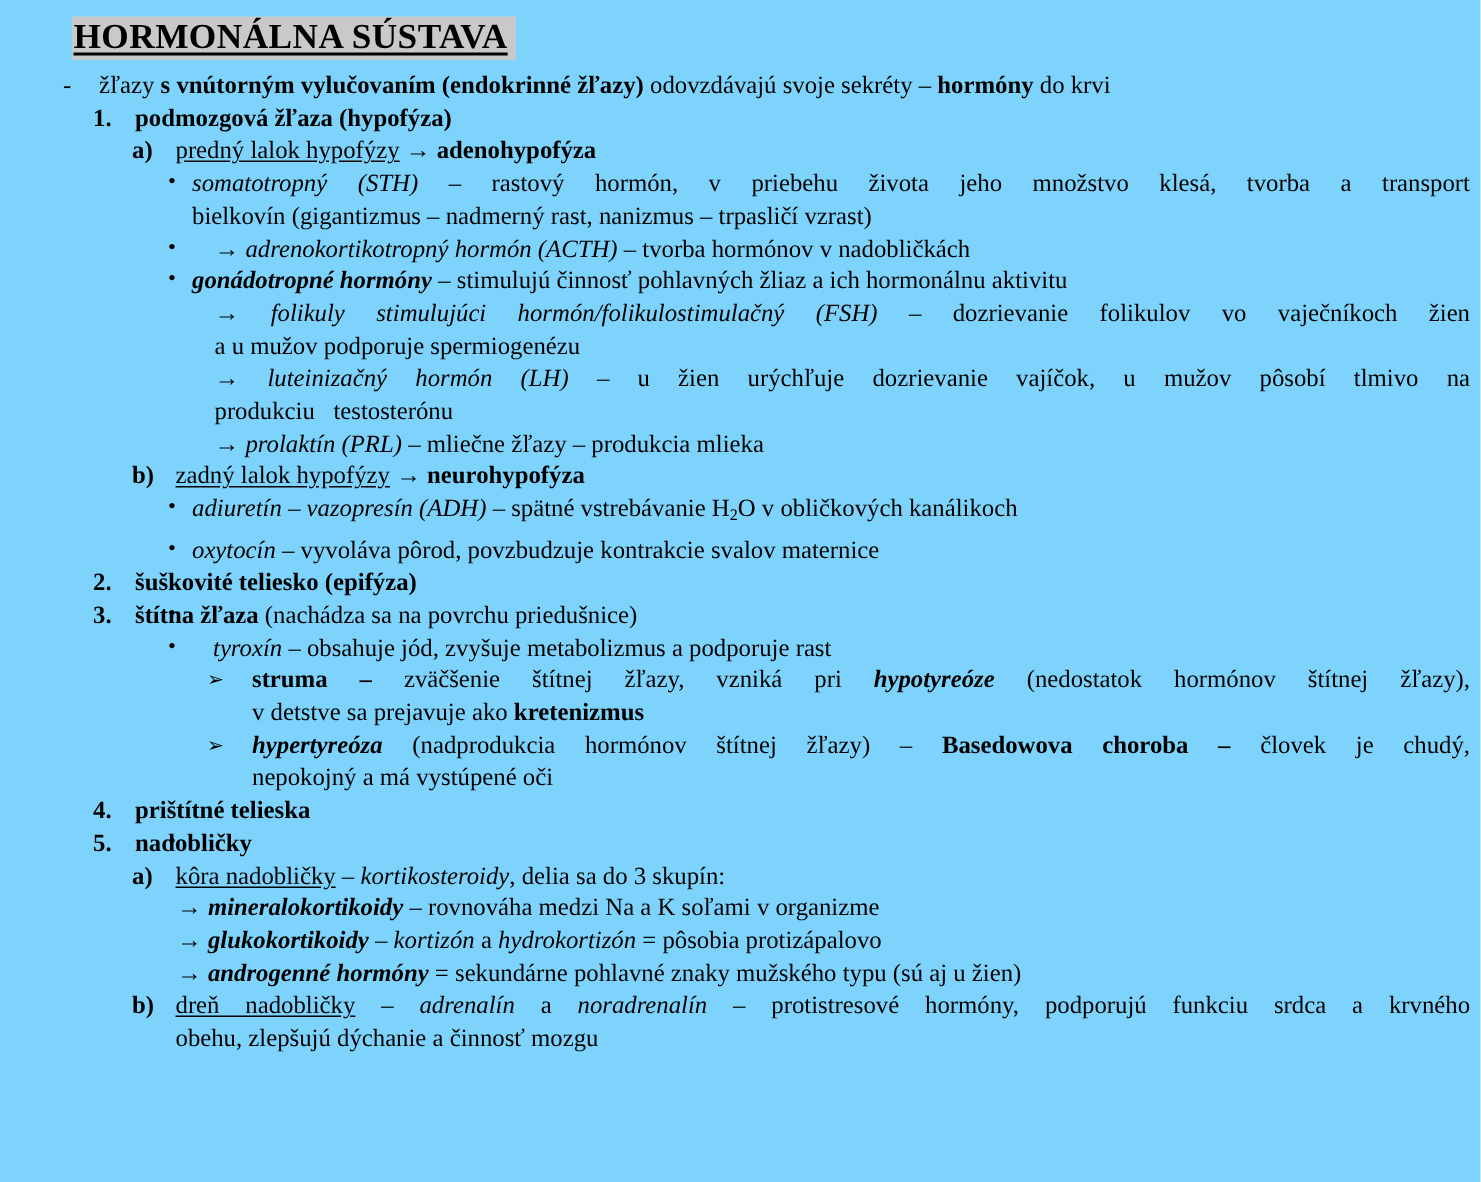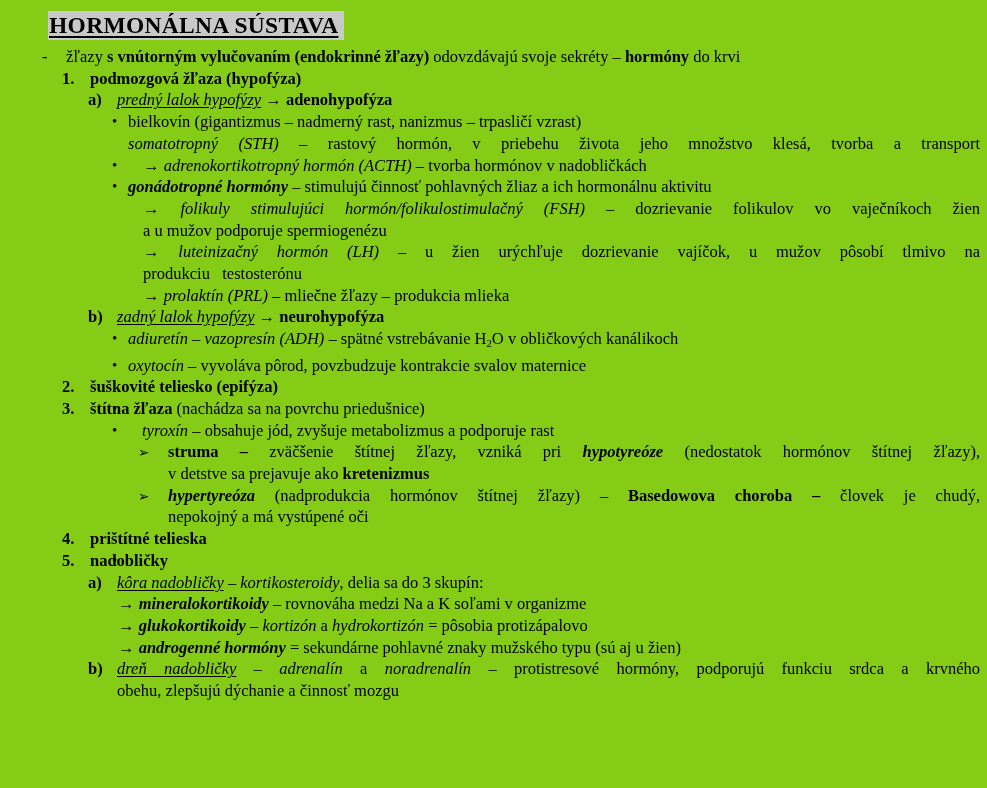--- a/index.html
+++ b/index.html
@@ -1,36 +1,36 @@
 <!DOCTYPE html>
 <html><head>
 <meta charset="utf-8">
 <style>
   html,body{margin:0;padding:0;background:#ffffff;}
   body{font-family:"Liberation Serif","DejaVu Serif",serif;color:#000;}
-  #page{position:relative;width:987px;height:788px;background:#84cc16;overflow:hidden;}
+  #page{position:relative;width:987px;height:788px;background:#7dd3fc;overflow:hidden;}
   #doc-title{margin:11px 0 6px 48px;font-size:23.5px;font-weight:bold;line-height:29px;letter-spacing:0.3px;}
   #doc-title .hl{background:#c9c9c9;padding:1px 6px 2px 1px;text-decoration:underline;text-decoration-thickness:2.2px;text-underline-offset:3px;}
   #doc-body{width:980px;font-size:16.5px;line-height:21.7px;}
   .line{position:relative;}
   .marker{position:absolute;top:0;}
   .lvl-dash{padding-left:66px;}  .lvl-dash .marker{left:42px;}
   .lvl-num{padding-left:90px;}   .lvl-num .marker{left:62px;font-weight:bold;}
   .lvl-alpha{padding-left:117px;}.lvl-alpha .marker{left:88px;font-weight:bold;}
   .lvl-bullet{padding-left:128px;} .lvl-bullet .marker{left:112px;font-size:15px;}
   .lvl-bullet2{padding-left:142px;}.lvl-bullet2 .marker{left:112px;font-size:15px;}
   .lvl-arrow{padding-left:143px;}
   .lvl-arrow2{padding-left:118px;}
   .lvl-tri{padding-left:168px;} .lvl-tri .marker{left:138px;font-family:"DejaVu Sans",sans-serif;font-size:13.5px;top:1px;}
   .vline{text-align:justify;}
   .vline.jfull{text-align-last:justify;}
   .seg-b{font-weight:bold;}
   .seg-i{font-style:italic;}
   .seg-bi{font-weight:bold;font-style:italic;}
-  .seg-u{text-decoration:underline;text-underline-offset:2px;font-style:italic;}
+  .seg-u{text-decoration:underline;text-underline-offset:2px;}
   .seg-sub{font-size:0.65em;vertical-align:-0.25em;}
 </style>
 </head>
 <body>
 
 <div id="page">
   <div id="doc-title">
     <span class="hl">HORMONÁLNA SÚSTAVA</span>
   </div>
   <div id="doc-body">
@@ -41,22 +41,22 @@
       <div class="line lvl-num">
         <span class="marker">1.</span>
         <div class="vline"><span class="seg-b">podmozgová žľaza (hypofýza)</span></div>
       </div>
       <div class="line lvl-alpha">
         <span class="marker">a)</span>
         <div class="vline"><span class="seg-u">predný lalok hypofýzy</span><span> → </span><span class="seg-b">adenohypofýza</span></div>
       </div>
       <div class="line lvl-bullet">
         <span class="marker">•</span>
+        <div class="vline jfull"><span class="seg-i">somatotropný (STH)</span><span> – rastový hormón, v priebehu života jeho množstvo klesá, tvorba a transport</span></div>
         <div class="vline"><span>bielkovín (gigantizmus – nadmerný rast, nanizmus – trpasličí vzrast)</span></div>
-        <div class="vline jfull"><span class="seg-i">somatotropný (STH)</span><span> – rastový hormón, v priebehu života jeho množstvo klesá, tvorba a transport</span></div>
       </div>
       <div class="line lvl-bullet">
         <span class="marker">•</span>
       </div>
       <div class="line lvl-arrow">
         <div class="vline"><span>→ </span><span class="seg-i">adrenokortikotropný hormón (ACTH)</span><span> – tvorba hormónov v nadobličkách</span></div>
       </div>
       <div class="line lvl-bullet">
         <span class="marker">•</span>
         <div class="vline"><span class="seg-bi">gonádotropné hormóny</span><span> – stimulujú činnosť pohlavných žliaz a ich hormonálnu aktivitu</span></div>

